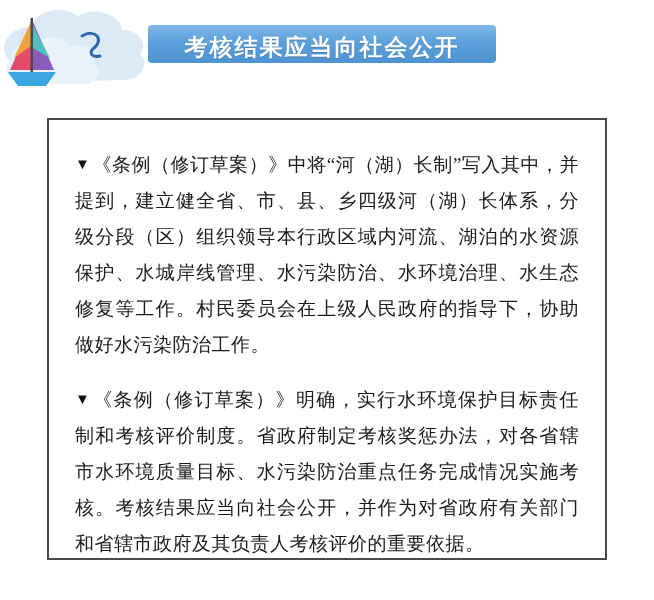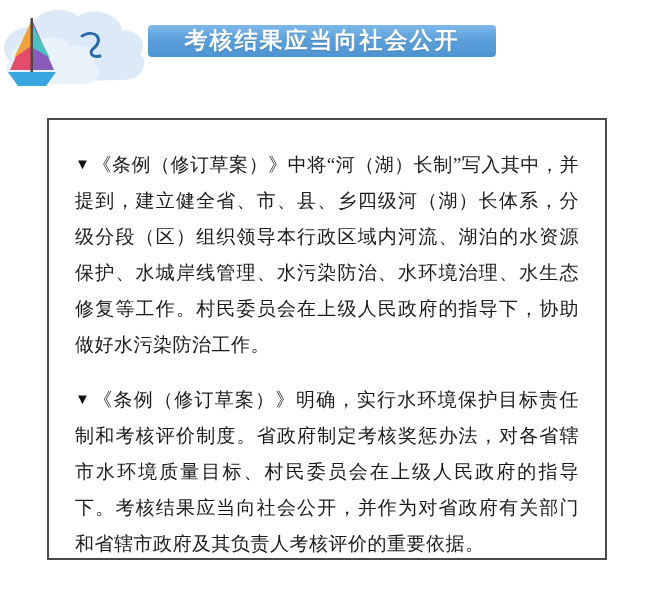--- a/index.html
+++ b/index.html
@@ -23,26 +23,26 @@
     width: 170px;
     height: 112px;
     pointer-events: none;
   }
 
   
   .title-banner {
     position: absolute;
     left: 148px;
     top: 25px;
-    height: 32px;
+    height: 38px;
     min-width: 348px;
     background: linear-gradient(180deg, #7fb8e8 0%, #5a9fda 48%, #4e94d2 100%);
     border-radius: 4px;
     display: flex;
-    align-items: flex-start;
+    align-items: flex-end;
     justify-content: center;
     padding: 0 22px;
     box-sizing: border-box;
   }
   .title-banner .title-text {
     color: #ffffff;
     font-family: "Liberation Sans", "DejaVu Sans", sans-serif;
     font-size: 23px;
     font-weight: bold;
     letter-spacing: 2px;
@@ -113,16 +113,16 @@
   <span class="title-text">考核结果应当向社会公开</span>
 </div>
 
 <div class="content-box">
 
   <p class="para">
     <span class="marker">▼</span><span>《条例（修订草案）》中将“河（湖）长制”写入其中，并提到，建立健全省、市、县、乡四级河（湖）长体系，分级分段（区）组织领导本行政区域内河流、湖泊的水资源保护、水城岸线管理、水污染防治、水环境治理、水生态修复等工作。村民委员会在上级人民政府的指导下，协助做好水污染防治工作。</span>
   </p>
 
   <p class="para">
-    <span class="marker">▼</span><span>《条例（修订草案）》明确，实行水环境保护目标责任制和考核评价制度。省政府制定考核奖惩办法，对各省辖市水环境质量目标、村民委员会在上级人民政府的指导下。考核结果应当向社会公开，并作为对省政府有关部门和省辖市政府及其负责人考核评价的重要依据。</span>
+    <span class="marker">▼</span><span>《条例（修订草案）》明确，实行水环境保护目标责任制和考核评价制度。省政府制定考核奖惩办法，对各省辖市水环境质量目标、水污染防治重点任务完成情况实施考核。考核结果应当向社会公开，并作为对省政府有关部门和省辖市政府及其负责人考核评价的重要依据。</span>
   </p>
 
 </div>
 
 </body></html>

